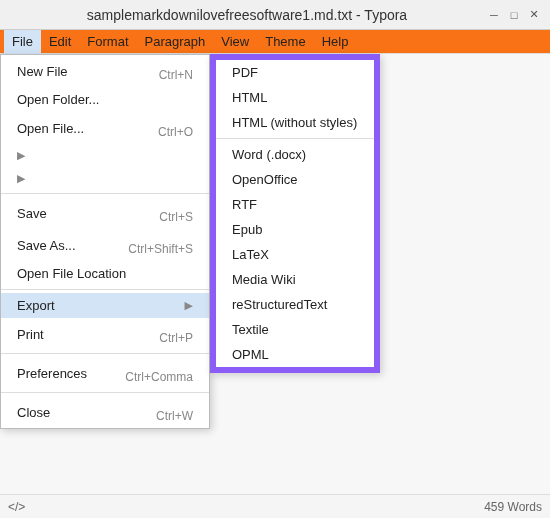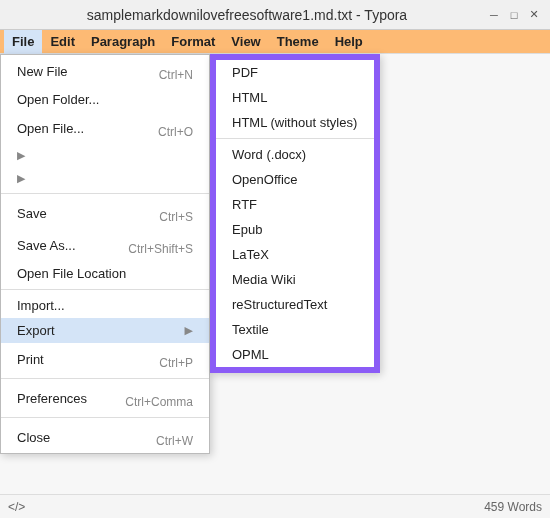--- a/index.html
+++ b/index.html
@@ -39,27 +39,26 @@
       display: flex;
       align-items: center;
       justify-content: center;
       font-size: 11px;
       cursor: pointer;
       color: #555;
     }
 
     
     .menu-bar {
-      background: #fdba74;
+      background: #f97316;
       height: 24px;
       display: flex;
       align-items: center;
       padding: 0 4px;
       border-bottom: 1px solid #ddd;
-      font-weight: bold;
     }
     .menu-item {
       padding: 2px 8px;
       cursor: pointer;
       font-size: 13px;
       color: #222;
       height: 24px;
       display: flex;
       align-items: center;
     }
@@ -193,22 +192,22 @@
   <div class="title-bar-controls">
     <div class="tb-btn">─</div>
     <div class="tb-btn">□</div>
     <div class="tb-btn">✕</div>
   </div>
 </div>
 
 <div class="menu-bar">
   <div class="menu-item active">File</div>
   <div class="menu-item">Edit</div>
+  <div class="menu-item">Format</div>
   <div class="menu-item">Paragraph</div>
-  <div class="menu-item">Format</div>
   <div class="menu-item">View</div>
   <div class="menu-item">Theme</div>
   <div class="menu-item">Help</div>
 </div>
 
 <div class="content-area">
   <div class="content-h1">eSoftware 8-)</div>
   <div class="content-link">oftware.com</div>
   <div class="content-h2">I Love Free Softw</div>
   <div class="content-italic">Typographic re</div>
@@ -247,23 +246,20 @@
     <span class="shortcut">Ctrl+S</span>
   </div>
   <div class="dropdown-item">
     <span>Save As...</span>
     <span class="shortcut">Ctrl+Shift+S</span>
   </div>
   <div class="dropdown-item">
     <span>Open File Location</span>
   </div>
   <div class="dropdown-separator"></div>
-  <div class="dropdown-item">
-    <span>Import...</span>
-  </div>
   <div class="dropdown-item active">
     <span>Export</span>
     <span class="arrow">▶</span>
   </div>
   <div class="dropdown-item">
     <span>Print</span>
     <span class="shortcut">Ctrl+P</span>
   </div>
   <div class="dropdown-separator"></div>
   <div class="dropdown-item">

